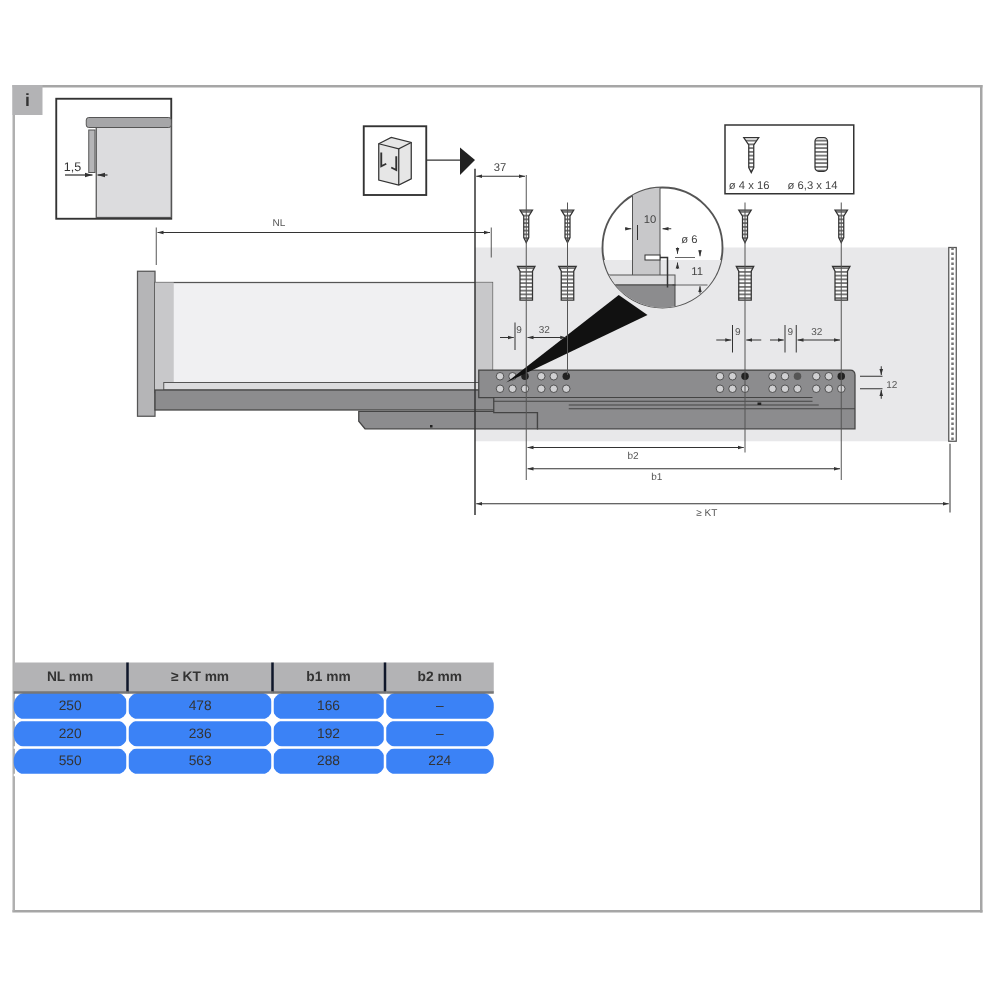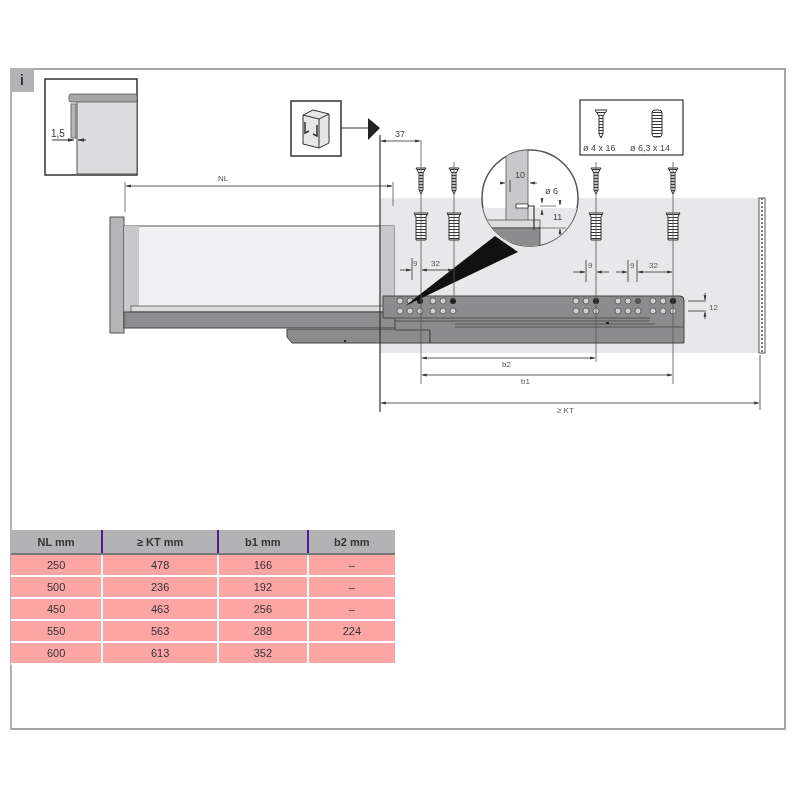--- a/index.html
+++ b/index.html
@@ -11,23 +11,23 @@
                 background:#b3b3b5; color:#333; font-weight:bold; font-size:14px;
                 text-align:center; line-height:24px; }
   #diagram { position:absolute; left:0; top:0; width:800px; height:800px; }
   .lbl { font-family:"Liberation Sans", sans-serif; font-size:9px; fill:#444; }
   .lbl-sm { font-family:"Liberation Sans", sans-serif; font-size:8px; fill:#555; }
   .lbl-md { font-family:"Liberation Sans", sans-serif; font-size:10px; fill:#333; }
 
   #dim-table { position:absolute; left:11px; top:530px; width:384px; border-collapse:collapse;
                font-size:11px; color:#333; }
   #dim-table th { background:#b3b3b5; height:23px; font-weight:bold; font-size:11px;
-                  border-right:2px solid #4c1d95; border-bottom:2px solid #777; padding:0; text-align:center; }
-  #dim-table td { background:#fca5a5; height:20px; text-align:center; padding:0;
-                  border-right:2px solid #ffffff; border-bottom:2px solid #ffffff; }
+                  border-right:2px solid #0f172a; border-bottom:2px solid #777; padding:0; text-align:center; }
+  #dim-table td { background:#3b82f6; height:20px; text-align:center; padding:0;
+                  border-right:2px solid #ffffff; border-bottom:2px solid #ffffff;border-radius:10px; }
   #dim-table th:last-child, #dim-table td:last-child { border-right:none; }
 </style>
 </head>
 <body>
 
 <div id="frame"></div>
 <div id="info-badge">i</div>
 
 <svg id="diagram" viewBox="0 0 800 800" xmlns="http://www.w3.org/2000/svg">
   <defs>
@@ -245,37 +245,25 @@
     </tr>
   </thead>
   <tbody>
     <tr>
       <td>250</td>
       <td>478</td>
       <td>166</td>
       <td>–</td>
     </tr>
     <tr>
-      <td>500</td>
+      <td>220</td>
       <td>236</td>
       <td>192</td>
-      <td>–</td>
-    </tr>
-    <tr>
-      <td>450</td>
-      <td>463</td>
-      <td>256</td>
       <td>–</td>
     </tr>
     <tr>
       <td>550</td>
       <td>563</td>
       <td>288</td>
       <td>224</td>
     </tr>
-    <tr>
-      <td>600</td>
-      <td>613</td>
-      <td>352</td>
-      <td></td>
-    </tr>
   </tbody>
 </table>
 
 </body></html>

